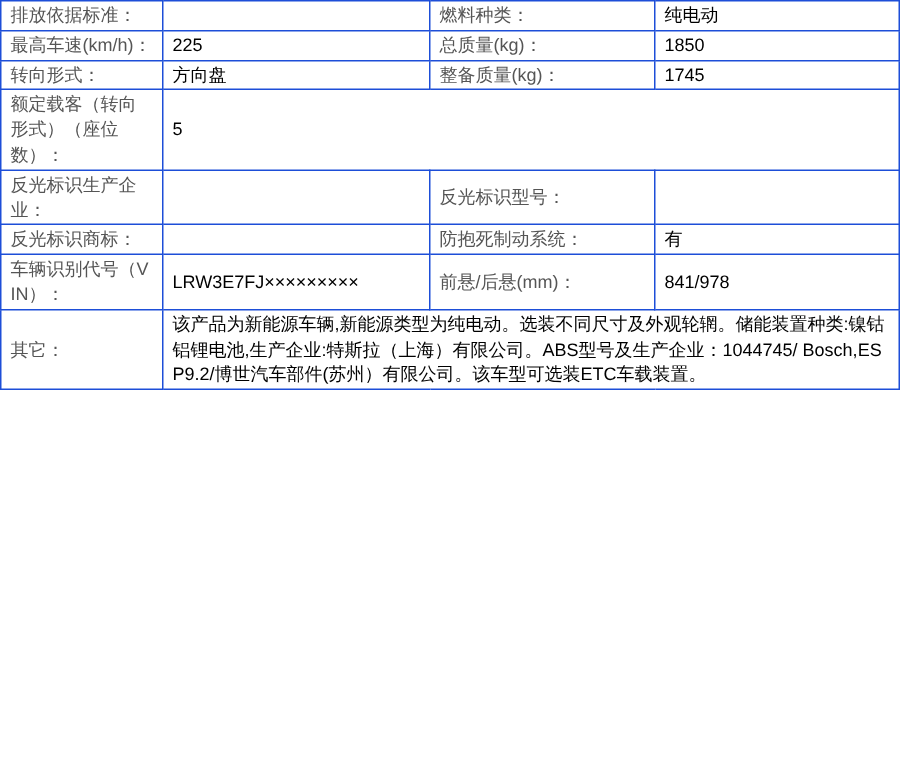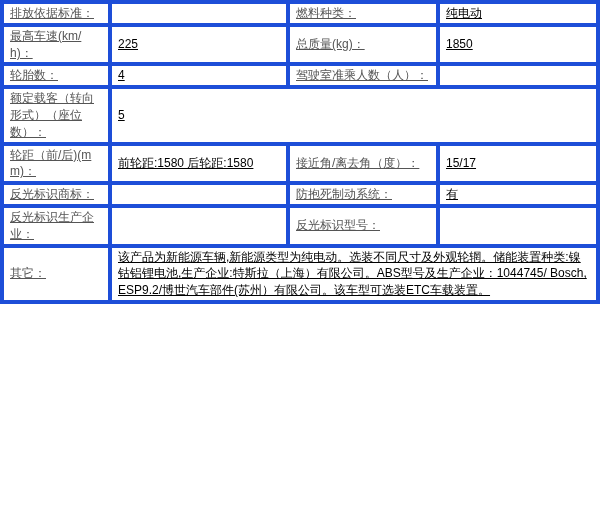--- a/index.html
+++ b/index.html
@@ -10,26 +10,25 @@
     color: #333;
     background: #fff;
     width: 600px;
   }
   table {
     border-collapse: collapse;
     width: 100%;
     table-layout: fixed;
   }
   td {
-    border: 4px solid #1d4ed8;
+    border: 1px solid #1d4ed8;
     padding: 1px 6px;
     vertical-align: middle;
     word-break: break-all;
     line-height: 1.4;
-    text-decoration: underline;
   }
   .label {
     color: #555;
     background: #fff;
   }
   .val {
     color: #000000;
   }
 </style>
 </head>
@@ -49,46 +48,46 @@
       <td class="label">燃料种类：</td>
       <td class="val">纯电动</td>
     </tr>
     <tr>
       <td class="label">最高车速(km/h)：</td>
       <td class="val">225</td>
       <td class="label">总质量(kg)：</td>
       <td class="val">1850</td>
     </tr>
     <tr>
-      <td class="label">轮胎数：</td>
-      <td class="val">4</td>
-      <td class="label">驾驶室准乘人数（人）：</td>
-      <td class="val"></td>
+      <td class="label">转向形式：</td>
+      <td class="val">方向盘</td>
+      <td class="label">整备质量(kg)：</td>
+      <td class="val">1745</td>
     </tr>
     <tr>
       <td class="label">额定载客（转向形式）（座位数）：</td>
       <td class="val" colspan="3">5</td>
     </tr>
     <tr>
-      <td class="label">轮距（前/后)(mm)：</td>
-      <td class="val">前轮距:1580 后轮距:1580</td>
-      <td class="label">接近角/离去角（度）：</td>
-      <td class="val">15/17</td>
+      <td class="label">反光标识生产企业：</td>
+      <td class="val"></td>
+      <td class="label">反光标识型号：</td>
+      <td class="val"></td>
     </tr>
     <tr>
       <td class="label">反光标识商标：</td>
       <td class="val"></td>
       <td class="label">防抱死制动系统：</td>
       <td class="val">有</td>
     </tr>
     <tr>
-      <td class="label">反光标识生产企业：</td>
-      <td class="val"></td>
-      <td class="label">反光标识型号：</td>
-      <td class="val"></td>
+      <td class="label">车辆识别代号（VIN）：</td>
+      <td class="val">LRW3E7FJ×××××××××</td>
+      <td class="label">前悬/后悬(mm)：</td>
+      <td class="val">841/978</td>
     </tr>
     <tr>
       <td class="label">其它：</td>
       <td class="val" colspan="3">该产品为新能源车辆,新能源类型为纯电动。选装不同尺寸及外观轮辋。储能装置种类:镍钴铝锂电池,生产企业:特斯拉（上海）有限公司。ABS型号及生产企业：1044745/ Bosch,ESP9.2/博世汽车部件(苏州）有限公司。该车型可选装ETC车载装置。</td>
     </tr>
 
   </tbody>
 </table>
 
 </body></html>

